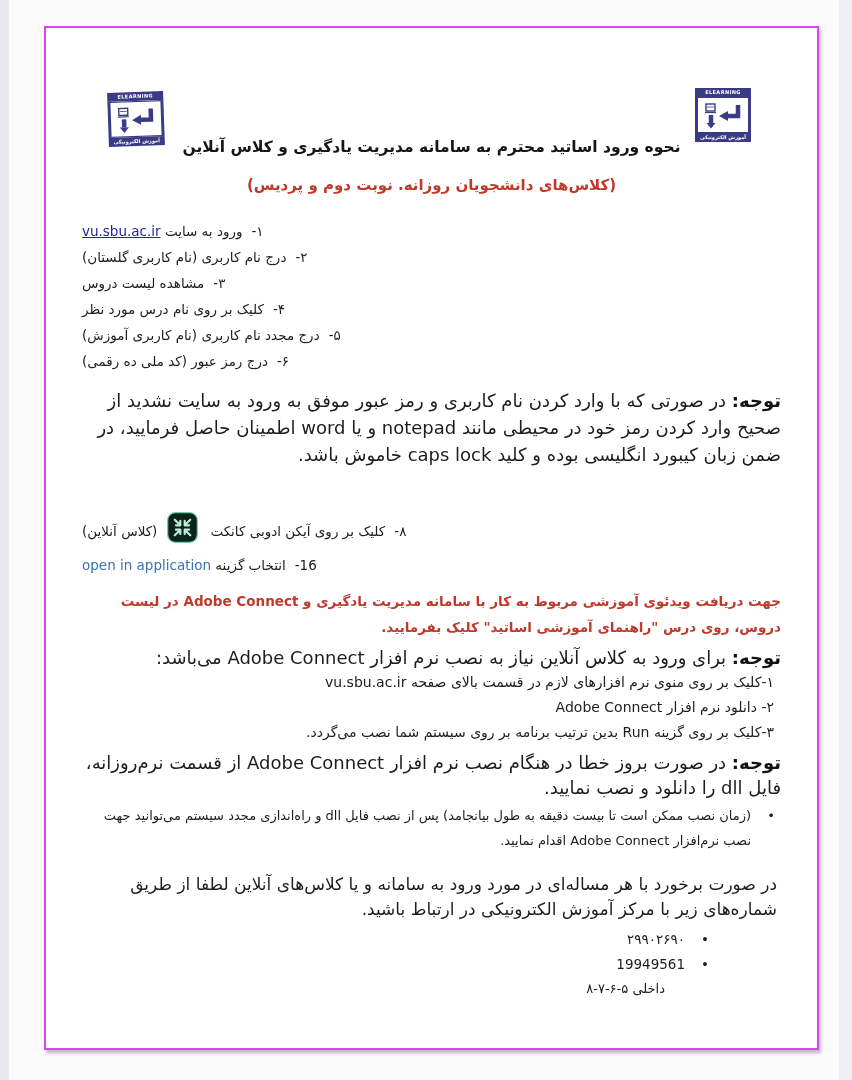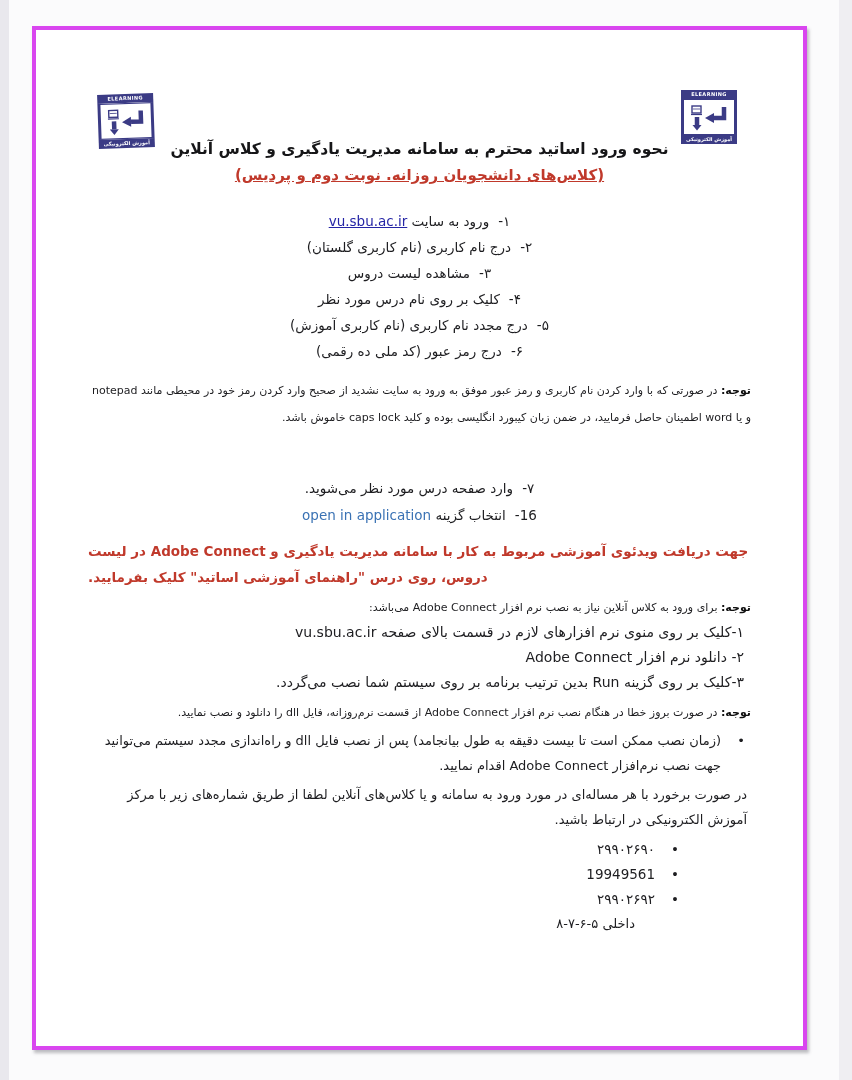--- a/index.html
+++ b/index.html
@@ -6,24 +6,24 @@
   html,body { background:#ffffff; }
   .photo {
     position:relative; width:852px; height:1080px; overflow:hidden;
     background:#fbfbfc; font-family:"DejaVu Sans", sans-serif;
   }
   .edge { position:absolute; top:0; height:100%; }
   .edge-left  { left:0; width:9px;  background:#e9e8ed; }
   .edge-right { right:0; width:13px; background:#efeef2; }
 
   .page {
-    position:absolute; left:32px; top:26px; width:775px; height:1024px;
-    background:#ffffff; border:4px solid #d946ef;
+    position:absolute; left:44px; top:26px; width:775px; height:1024px;
+    background:#ffffff; border:2px solid #d946ef;
     box-shadow:2px 3px 3px rgba(70,70,80,.35);
-    direction:rtl; padding:0 52px; color:#1d1d20;
+    direction:rtl; padding:0 36px; color:#1d1d20;
   }
 
   
   .logo { position:absolute; width:56px; text-align:center; line-height:1; }
   .logo-left  { left:62px;  top:64px; transform:rotate(-2deg); }
   .logo-right { right:66px; top:60px; }
   .logo-top, .logo-bottom {
     background:#3b3b85; color:#ffffff; font-size:5px; font-weight:bold;
     padding:2px 1px; letter-spacing:.4px; white-space:nowrap; overflow:hidden;
   }
@@ -32,50 +32,50 @@
     background:#ffffff; height:36px;
     display:flex; align-items:center; justify-content:center;
   }
 
   
   .title {
     margin-top:110px; text-align:center;
     font-size:15.5px; font-weight:bold; color:#161618;
   }
   .subtitle {
-    margin-top:8px; text-align:center;
-    font-size:15px; font-weight:bold; color:#c0392b;text-decoration:underline;
+    margin-top:20px; text-align:center;
+    font-size:15px; font-weight:bold; color:#c0392b;
   }
 
   
   .steps { list-style:none; margin-top:24px; font-size:13.5px; }
-  .steps li { line-height:26px; text-align:center; }
+  .steps li { line-height:26px; text-align:left; }
   .step-num { display:inline-block; margin-left:9px; }
   .vu-link { color:#2525a6; text-decoration:underline; }
   .steps2 { margin-top:44px; }
   .steps2 li { line-height:27px; }
   .connect-icon-wrap { display:inline-block; vertical-align:middle; margin:0 12px 0 10px; }
   .open-app { color:#3a72b4; }
 
   
-  .note { margin-top:13px; font-size:11px; line-height:27px; text-align:right; }
+  .note { margin-top:13px; font-size:18px; line-height:27px; text-align:right; }
   .note b { color:#111; }
   .red-note {
     margin-top:9px; color:#c0392b; font-weight:bold;
-    font-size:13.5px; line-height:26px; text-align:left;
+    font-size:13.5px; line-height:26px; text-align:right;
   }
   .watch-all {
     margin-top:5px; text-align:center; font-weight:bold;
     font-size:14px; text-decoration:underline; text-underline-offset:3px;
   }
   .note-tight { margin-top:5px; line-height:25px; }
   .substeps p { font-size:14px; line-height:25px; text-align:right; padding-right:7px; }
   .dll-bullet { position:relative; margin-top:3px; padding-right:30px; font-size:13px; line-height:25px; text-align:right; }
   .dll-bullet .bullet { position:absolute; right:6px; top:0; }
-  .contact-intro { margin-top:4px; font-size:13px; line-height:25px; text-align:right; padding-right:4px; }
+  .contact-intro { margin-top:19px; font-size:17px; line-height:25px; text-align:right; padding-right:4px; }
 
   .phones { margin-top:6px; padding-right:72px; font-size:13.5px; }
   .phone-row { line-height:22px; margin-bottom:3px; text-align:right; }
   .phone-row .bullet { display:inline-block; margin-left:16px; }
   .extension { margin-top:2px; padding-right:116px; font-size:13px; line-height:22px; text-align:right; }
 </style>
 </head>
 <body>
 
 <div class="photo">
@@ -141,21 +141,29 @@
       </li>
     </ol>
 
     <p class="note">
       <b>توجه:</b>
       <span>در صورتی که با وارد کردن نام کاربری و رمز عبور موفق به ورود به سایت نشدید از صحیح وارد کردن رمز خود در محیطی مانند notepad و یا word اطمینان حاصل فرمایید، در ضمن زبان کیبورد انگلیسی بوده و کلید caps lock خاموش باشد.</span>
     </p>
 
     <ol class="steps steps2">
       <li>
-        <span class="step-num">۷-</span><span>وارد صفحه درس مورد نظر می‌شوید.</span>
+        <span class="step-num">۸-</span><span>کلیک بر روی آیکن ادوبی کانکت</span><span class="connect-icon-wrap"><svg width="31" height="31" viewBox="0 0 24 24">
+            <rect x="0.5" y="0.5" width="23" height="23" rx="6" fill="#0c221c" stroke="#6fcf9d" stroke-width="1"></rect>
+            <g fill="none" stroke="#b9ecd0" stroke-width="1.7" stroke-linecap="round" stroke-linejoin="round">
+              <path d="M6 6 L10.3 10.3 M10.3 6.9 L10.3 10.3 L6.9 10.3"></path>
+              <path d="M18 6 L13.7 10.3 M13.7 6.9 L13.7 10.3 L17.1 10.3"></path>
+              <path d="M6 18 L10.3 13.7 M10.3 17.1 L10.3 13.7 L6.9 13.7"></path>
+              <path d="M18 18 L13.7 13.7 M13.7 17.1 L13.7 13.7 L17.1 13.7"></path>
+            </g>
+          </svg></span><span>(کلاس آنلاین)</span>
       </li>
       <li>
         <span class="step-num">16-</span><span>انتخاب گزینه</span>
         <span class="open-app">open in application</span>
       </li>
     </ol>
 
     <p class="red-note">جهت دریافت ویدئوی آموزشی مربوط به کار با سامانه مدیریت یادگیری و Adobe Connect در لیست دروس، روی درس "راهنمای آموزشی اساتید" کلیک بفرمایید.</p>
 
     <p class="note note-tight">
@@ -178,20 +186,17 @@
     </div>
 
     <p class="contact-intro">در صورت برخورد با هر مساله‌ای در مورد ورود به سامانه و یا کلاس‌های آنلاین لطفا از طریق شماره‌های زیر با مرکز آموزش الکترونیکی در ارتباط باشید.</p>
     <div class="phones">
       <div class="phone-row">
         <span class="bullet">•</span><span>۲۹۹۰۲۶۹۰</span>
       </div>
       <div class="phone-row">
         <span class="bullet">•</span><span>19949561</span>
       </div>
-      <div class="phone-row">
-        <span class="bullet">•</span><span>۲۹۹۰۲۶۹۲</span>
-      </div>
     </div>
     <p class="extension">داخلی ۵-۶-۷-۸</p>
 
   </div>
 </div>
 
 </body></html>

